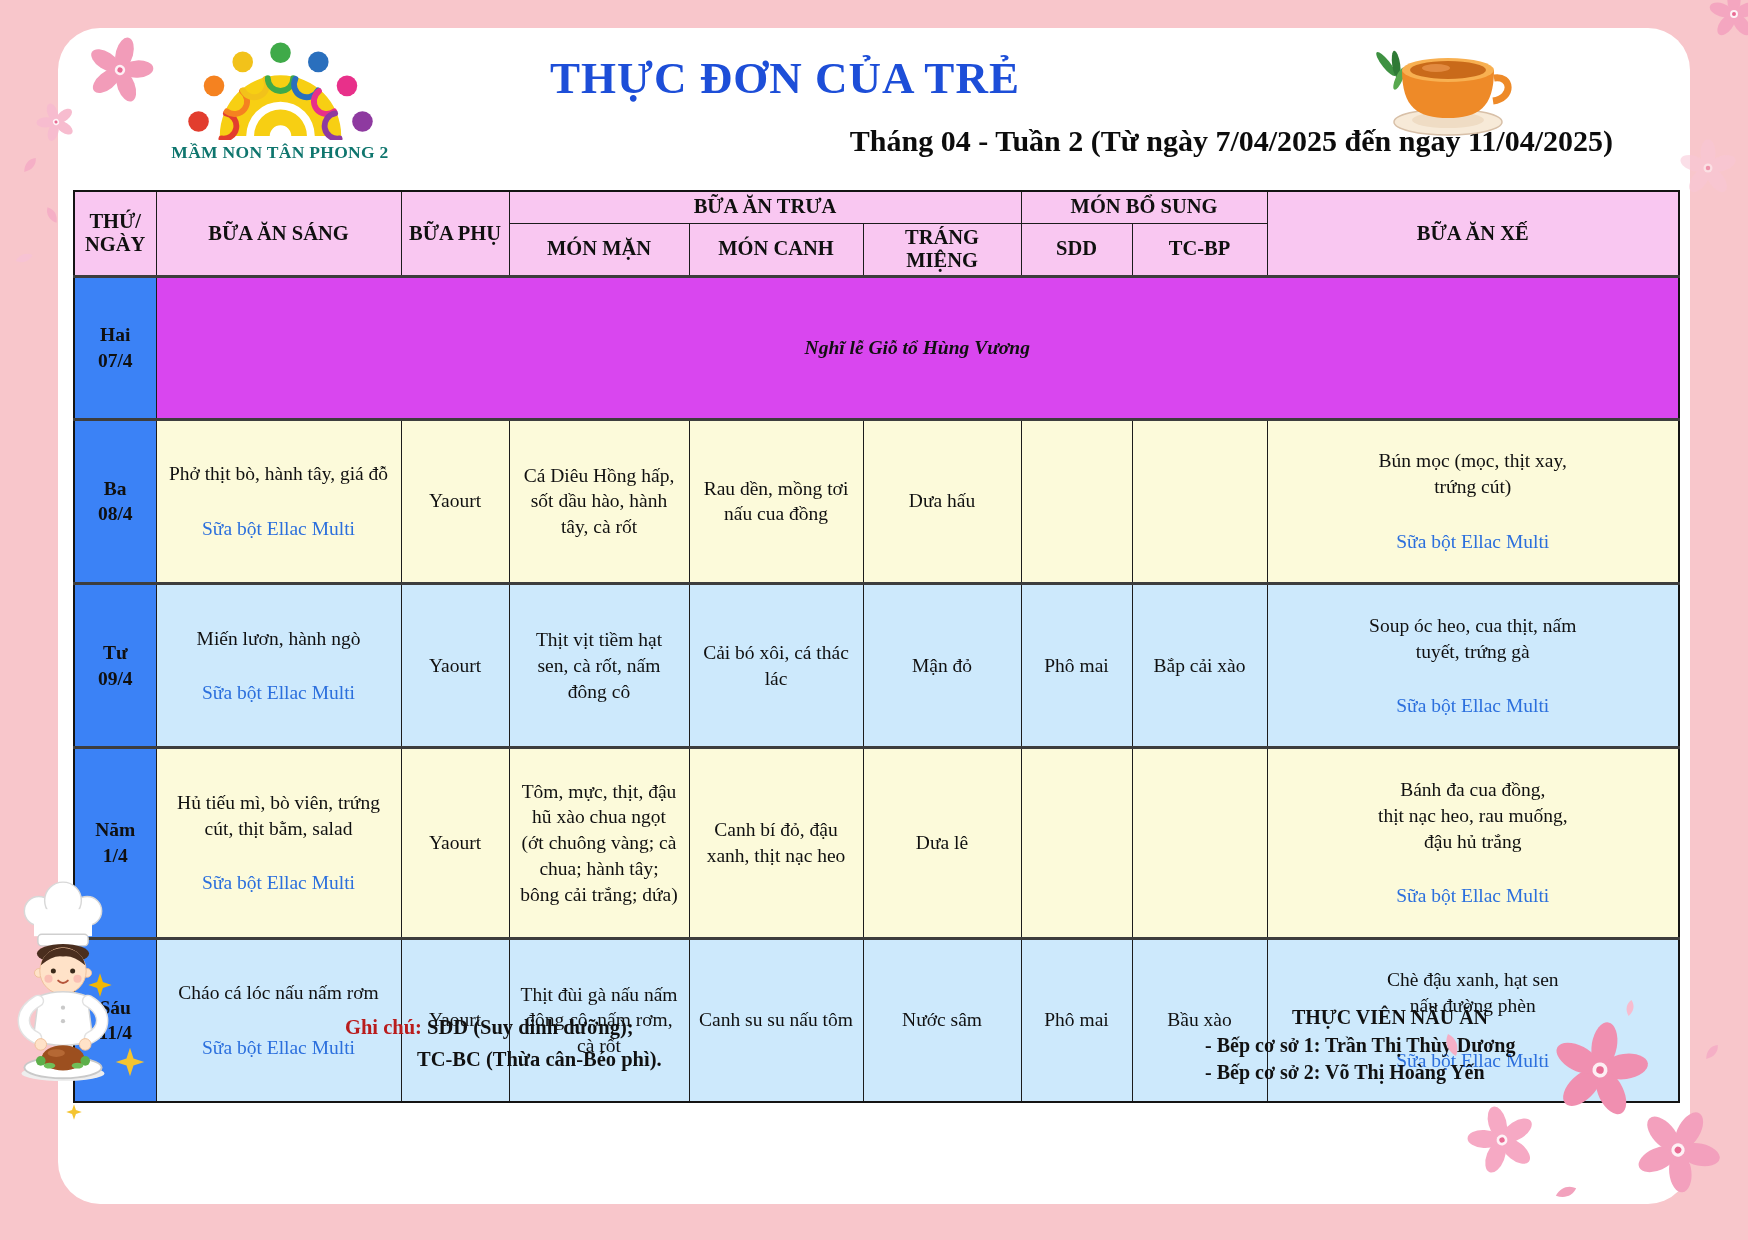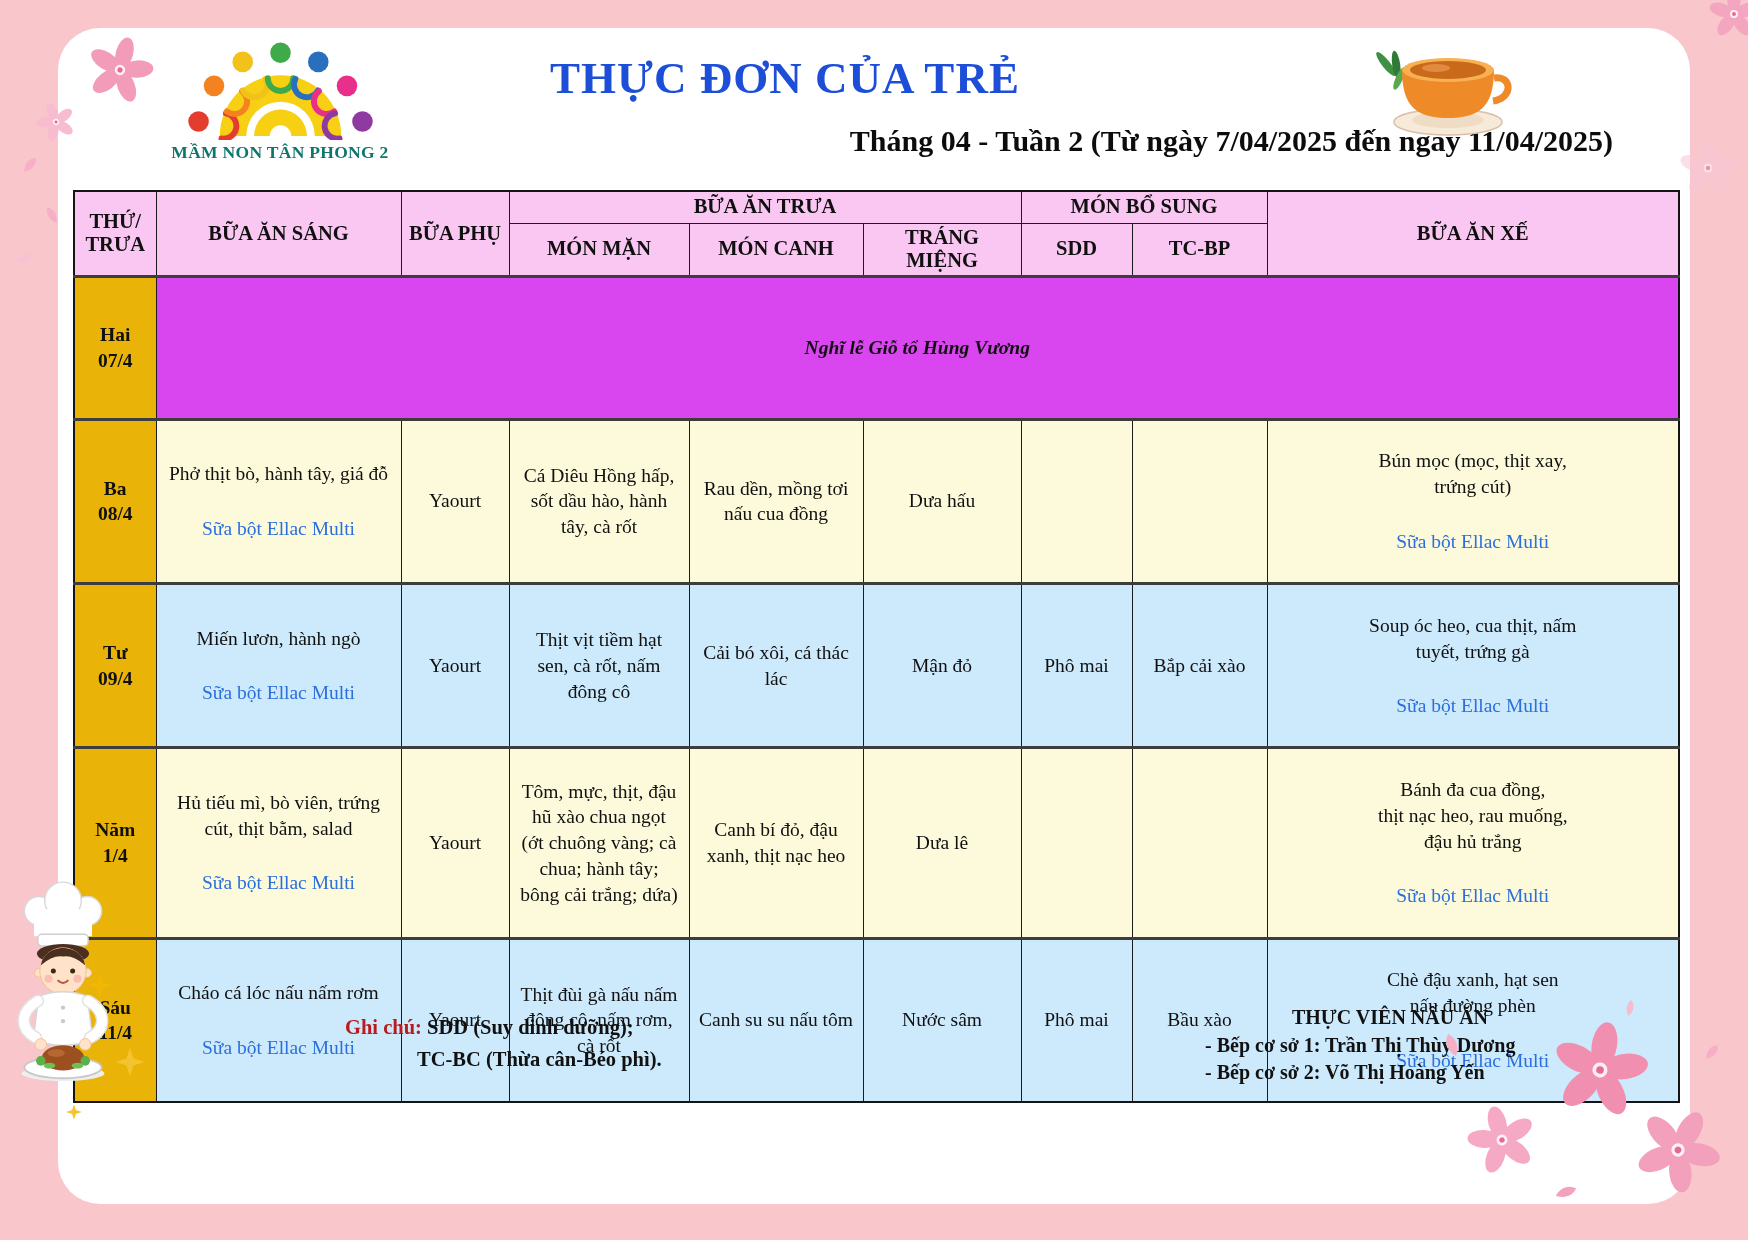--- a/index.html
+++ b/index.html
@@ -19,21 +19,21 @@
 
   .teacup{position:absolute;left:1360px;top:30px;}
 
   table.menu{position:absolute;left:73px;top:190px;width:1605px;border-collapse:collapse;table-layout:fixed;
              border:2px solid #141414;background:#fff;}
   table.menu td{border:1px solid #1c1c1c;text-align:center;vertical-align:middle;
                 padding:2px 5px;font-size:19.5px;line-height:1.32;color:#101010;
                 white-space:pre-line;overflow:hidden;}
   tr.h1 td,tr.h2 td{background:#f9c7f1;font-weight:bold;font-size:20.5px;line-height:1.15;}
   tr.h1{height:32px;} tr.h2{height:26px;}
-  td.day{background:#eab308;font-weight:bold;font-size:20px;line-height:1.65;}
+  td.day{background:#3b82f6;font-weight:bold;font-size:20px;line-height:1.65;}
   tr.trow{border-top:3px solid #3d3d3d;}
   tr.r-hai{height:143px;} tr.r0{height:142px;} tr.r1{height:146px;} tr.r2{height:157px;} tr.r3{height:149px;}
   tr.tone-yellow td.cell{background:#fcfada;}
   tr.tone-blue td.cell{background:#cde9fc;}
   td.holiday-cell{background:#d946ef;color:#fe0000;font-size:37px;font-weight:bold;font-style:italic;}
   .milk{color:#2b6fdd;margin-top:3px;}
 
   .notes{position:absolute;left:345px;top:1012px;font-size:20.5px;font-weight:bold;line-height:1.55;}
   .notes .red{color:#b91c1c;font-family:Liberation Serif, serif;}
   .notes .line2{margin-left:72px;}
@@ -99,21 +99,21 @@
       <col style="width:180px">
         <col style="width:174px">
         <col style="width:158px">
       <col style="width:111px">
         <col style="width:135px">
         <col style="width:412px">
     </colgroup>
     <tbody>
         <tr class="h1">
       <td rowspan="2">THỨ/
-TRƯA</td>
+NGÀY</td>
       <td rowspan="2">BỮA ĂN SÁNG</td>
       <td rowspan="2">BỮA PHỤ</td>
       <td colspan="3">BỮA ĂN TRƯA</td>
       <td colspan="2">MÓN BỔ SUNG</td>
       <td rowspan="2">BỮA ĂN XẾ</td>
     </tr>
     <tr class="h2">
       <td>MÓN MẶN</td>
       <td>MÓN CANH</td>
       <td>TRÁNG MIỆNG</td>

